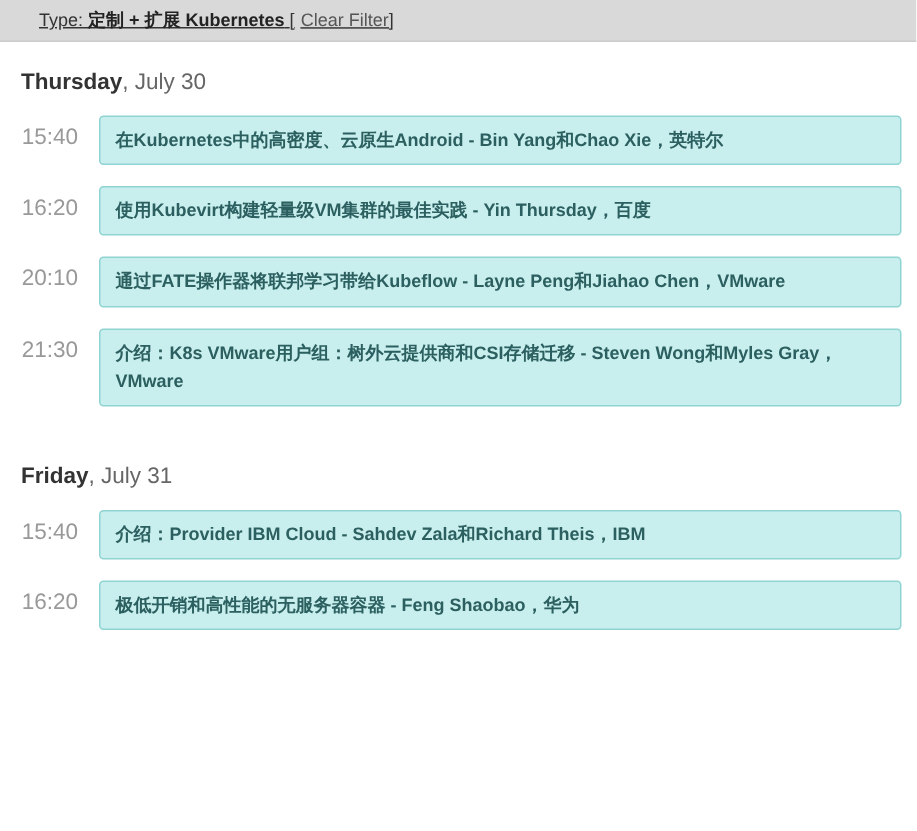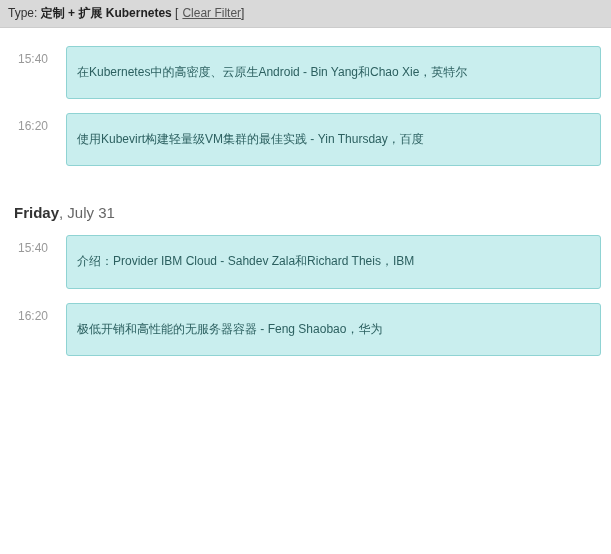--- a/index.html
+++ b/index.html
@@ -4,24 +4,25 @@
   <style>
     * { box-sizing: border-box; margin: 0; padding: 0; }
     body {
       font-family: Arial, Helvetica, sans-serif;
       background: #fff;
       color: #333;
       width: 611px;
     }
     .filter-bar {
       background: #d9d9d9;
-      padding: 5px 8px;
+      padding: 5px 26px;
       font-size: 12px;
       color: #333;
       border-bottom: 1px solid #ccc;
+      text-decoration: underline;
     }
     .filter-label { color: #333; }
     .filter-type { font-weight: bold; color: #222; }
     .clear-filter {
       color: #555;
       text-decoration: underline;
       margin-left: 4px;
       cursor: pointer;
     }
     .day-block { padding: 18px 10px 6px 14px; }
@@ -31,57 +32,67 @@
       color: #666;
     }
     .day-header .dow { font-weight: bold; color: #333; }
     .session-row {
       display: flex;
       align-items: flex-start;
       margin-bottom: 14px;
     }
     .time {
       width: 52px;
-      text-align: center;
-      font-size: 12px;
+      text-align: right;
+      font-size: 15px;
       color: #999;
       padding-top: 6px;
       padding-right: 14px;
       flex-shrink: 0;
     }
     .session-card {
       flex: 1;
       background: #c9eeee;
       border: 1px solid #8fd3d3;
       border-radius: 3px;
-      padding: 16px 10px;
+      padding: 6px 10px;
       font-size: 12px;
       color: #2c6060;
       line-height: 1.6;
       cursor: pointer;
+      font-weight: bold;
     }
   </style>
 </head>
 <body>
 
 <div class="filter-bar">
   <span class="filter-label">Type:</span>
   <span class="filter-type">定制 + 扩展 Kubernetes</span>
   <span>[</span><a class="clear-filter">Clear Filter</a><span>]</span>
 </div>
 
 <div id="schedule">
     <div class="day-block">
+      <div class="day-header"><span class="dow">Thursday</span><span>, July 30</span></div>
       <div class="session-row">
         <div class="time">15:40</div>
         <div class="session-card">在Kubernetes中的高密度、云原生Android - Bin Yang和Chao Xie，英特尔</div>
       </div>
       <div class="session-row">
         <div class="time">16:20</div>
         <div class="session-card">使用Kubevirt构建轻量级VM集群的最佳实践 - Yin Thursday，百度</div>
+      </div>
+      <div class="session-row">
+        <div class="time">20:10</div>
+        <div class="session-card">通过FATE操作器将联邦学习带给Kubeflow - Layne Peng和Jiahao Chen，VMware</div>
+      </div>
+      <div class="session-row">
+        <div class="time">21:30</div>
+        <div class="session-card">介绍：K8s VMware用户组：树外云提供商和CSI存储迁移 - Steven Wong和Myles Gray，VMware</div>
       </div>
     </div>
     <div class="day-block">
       <div class="day-header"><span class="dow">Friday</span><span>, July 31</span></div>
       <div class="session-row">
         <div class="time">15:40</div>
         <div class="session-card">介绍：Provider IBM Cloud - Sahdev Zala和Richard Theis，IBM</div>
       </div>
       <div class="session-row">
         <div class="time">16:20</div>

